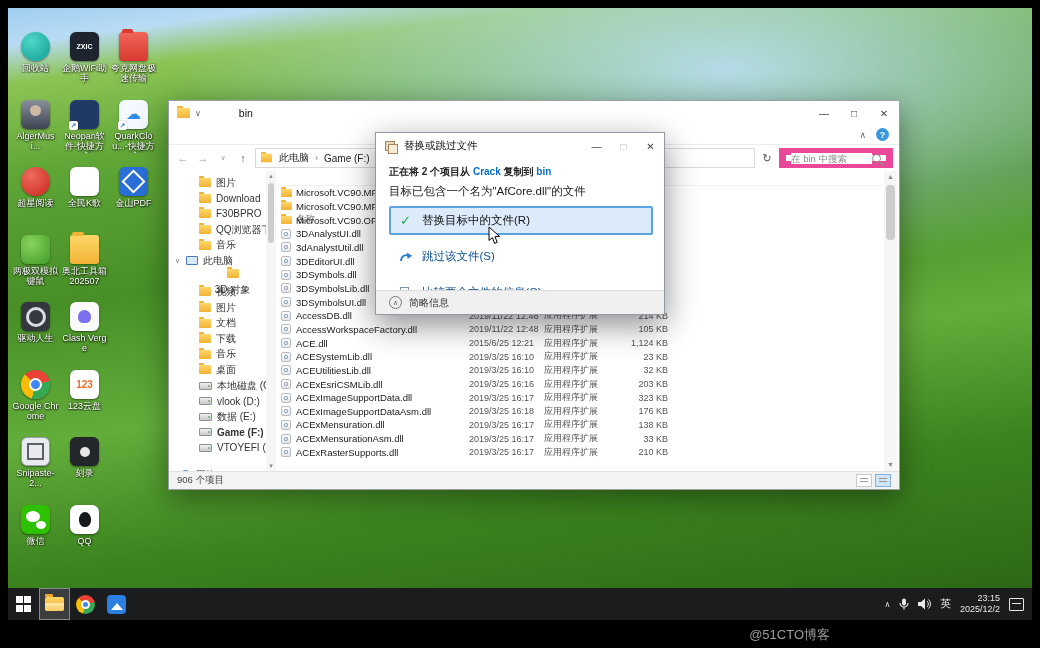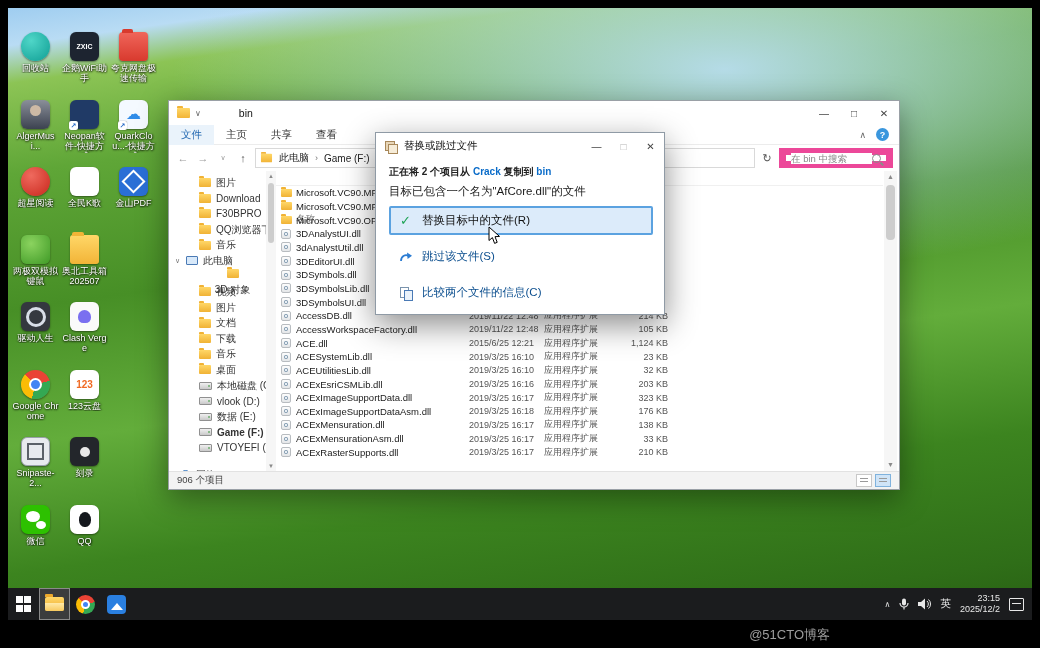--- a/index.html
+++ b/index.html
@@ -293,26 +293,20 @@
         </div>
         <span class="win-title">bin</span>
         <div class="win-controls">
           <span>—</span>
           <span>□</span>
           <span>✕</span>
         </div>
       </div>
 
       <div class="rtabs-row">
-        <div id="rtabs" style="display:flex;">
-            <div class="rtab accent">文件</div>
-            <div class="rtab">主页</div>
-            <div class="rtab">共享</div>
-            <div class="rtab">查看</div>
-          </div>
         <div class="ribbon-right">
           <span class="ribbon-collapse">∧</span>
           <span class="ribbon-help">?</span>
         </div>
       </div>
 
       <div class="addr-row">
         <span class="navbtn">←</span>
         <span class="navbtn">→</span>
         <span class="navbtn" style="font-size:7px;">∨</span>
@@ -612,20 +606,24 @@
             </span>
             <span class="opt-label">跳过该文件(S)</span>
           </div>
           <div class="dopt">
             <span class="opt-ico">
               <span class="opt-cmp"></span>
             </span>
             <span class="opt-label">比较两个文件的信息(C)</span>
           </div>
         </div>
+      <div class="dlg-footer">
+        <span class="chev-circle">∧</span>
+        <span class="dlg-footer-label">简略信息</span>
+      </div>
     </div>
 
     <div class="taskbar">
       <div class="tapps" id="tapps">
           <div class="tapp">
             <span class="tglyph g-start">
               <i></i>
               <i></i>
               <i></i>
               <i></i>

